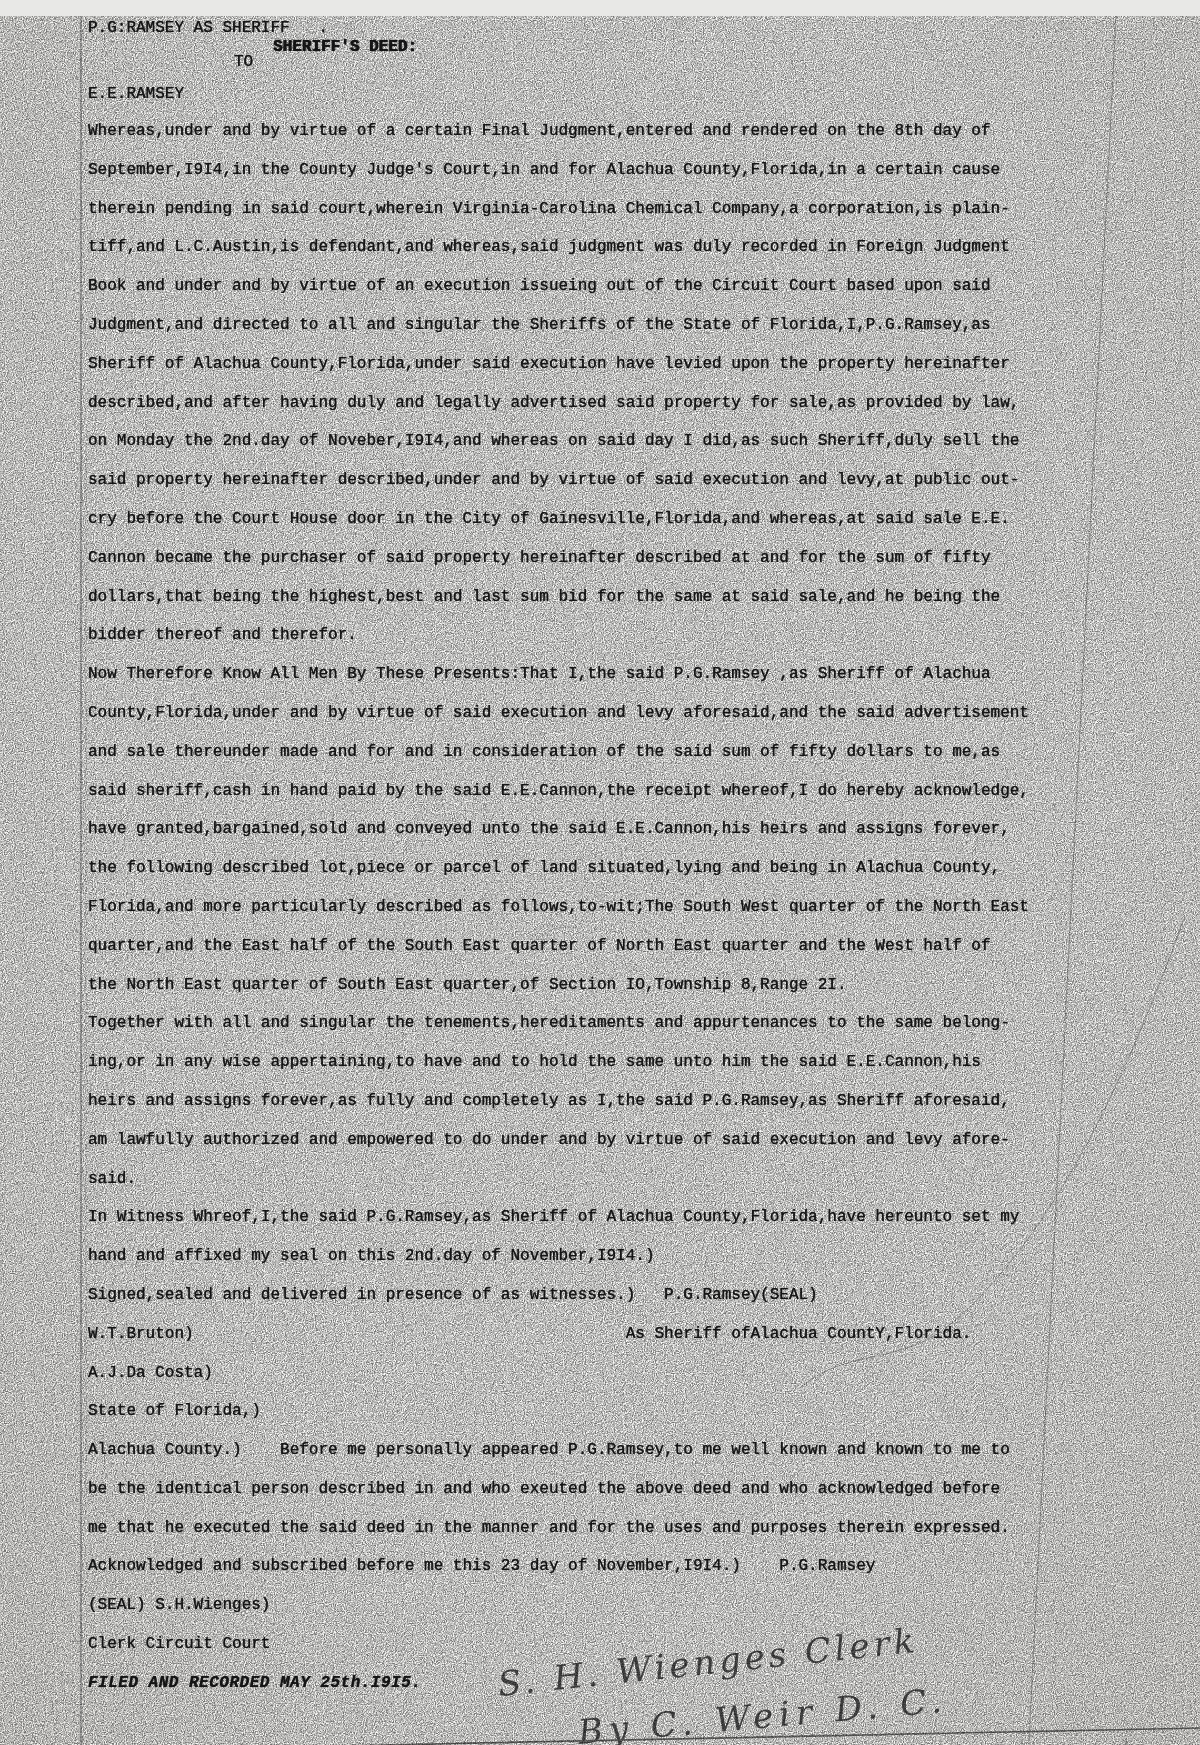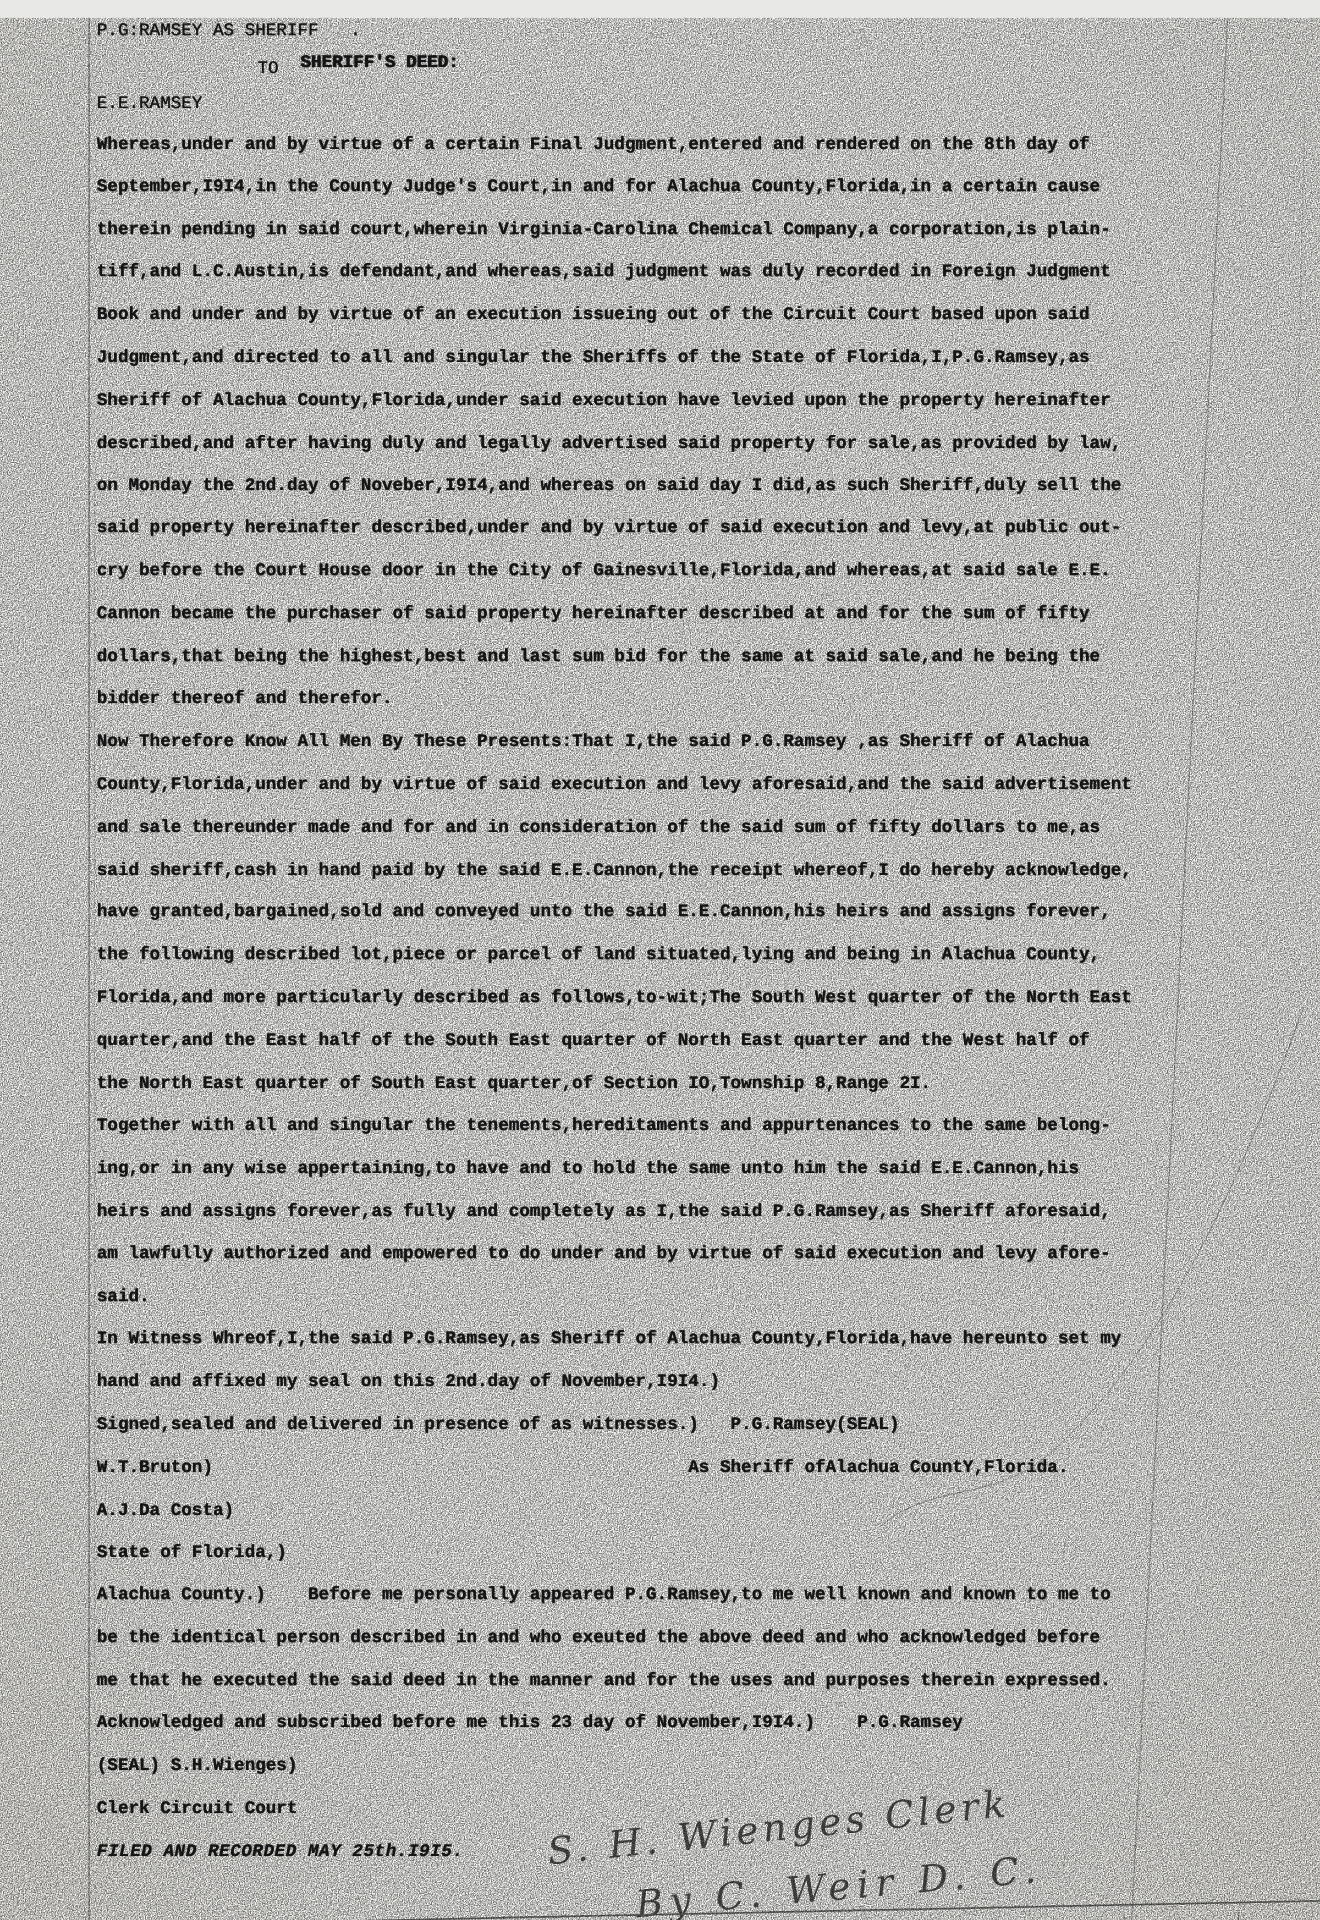--- a/index.html
+++ b/index.html
@@ -14,21 +14,21 @@
     font-family:"Liberation Mono","DejaVu Sans Mono",monospace;
     color:#1d1d1d;
   }
   .tw {
     font-size:16px;
     white-space:pre;
     text-shadow:0 0 0.8px rgba(25,25,25,.9), 0.4px 0.4px 0 rgba(25,25,25,.25);
   }
   .hline { position:absolute; height:38.8px; line-height:38.8px; }
   .body-lines { position:absolute; left:88px; top:96px; z-index:2; }
-  .doc-line { height:38.8px; line-height:38.8px; white-space:pre;font-weight:bold; }
+  .doc-line { height:38.8px; line-height:38.8px; white-space:pre; }
   .doc-line.bold { font-weight:bold; letter-spacing:.5px;font-style:italic; }
   .title-bold { font-weight:bold; text-shadow:0 0 1.2px rgba(15,15,15,1), 0.6px 0 0 rgba(15,15,15,.8); }
   .handwriting {
     position:absolute;
     font-family:"DejaVu Serif","Liberation Serif",serif;
     font-style:italic;
     color:#2e2e2e;
     opacity:.82;
     z-index:3;
     white-space:pre;
@@ -40,21 +40,21 @@
 </style>
 </head>
 <body>
 
 <div class="page">
 
   <div class="tw hline" style="left:88px; top:-7px;">P.G:RAMSEY AS SHERIFF   .</div>
 
   <div class="tw hline" style="left:234px; top:27px;">TO</div>
 
-  <div class="tw hline title-bold" style="left:273px; top:22px;">SHERIFF'S DEED:</div>
+  <div class="tw hline title-bold" style="left:273px; top:12px;">SHERIFF'S DEED:</div>
 
   <div class="tw hline" style="left:88px; top:59px;">E.E.RAMSEY</div>
 
   <div class="tw body-lines"><div class="doc-line">Whereas,under and by virtue of a certain Final Judgment,entered and rendered on the 8th day of</div><div class="doc-line">September,I9I4,in the County Judge's Court,in and for Alachua County,Florida,in a certain cause</div><div class="doc-line">therein pending in said court,wherein Virginia-Carolina Chemical Company,a corporation,is plain-</div><div class="doc-line">tiff,and L.C.Austin,is defendant,and whereas,said judgment was duly recorded in Foreign Judgment</div><div class="doc-line">Book and under and by virtue of an execution issueing out of the Circuit Court based upon said</div><div class="doc-line">Judgment,and directed to all and singular the Sheriffs of the State of Florida,I,P.G.Ramsey,as</div><div class="doc-line">Sheriff of Alachua County,Florida,under said execution have levied upon the property hereinafter</div><div class="doc-line">described,and after having duly and legally advertised said property for sale,as provided by law,</div><div class="doc-line">on Monday the 2nd.day of Noveber,I9I4,and whereas on said day I did,as such Sheriff,duly sell the</div><div class="doc-line">said property hereinafter described,under and by virtue of said execution and levy,at public out-</div><div class="doc-line">cry before the Court House door in the City of Gainesville,Florida,and whereas,at said sale E.E.</div><div class="doc-line">Cannon became the purchaser of said property hereinafter described at and for the sum of fifty</div><div class="doc-line">dollars,that being the highest,best and last sum bid for the same at said sale,and he being the</div><div class="doc-line">bidder thereof and therefor.</div><div class="doc-line">Now Therefore Know All Men By These Presents:That I,the said P.G.Ramsey ,as Sheriff of Alachua</div><div class="doc-line">County,Florida,under and by virtue of said execution and levy aforesaid,and the said advertisement</div><div class="doc-line">and sale thereunder made and for and in consideration of the said sum of fifty dollars to me,as</div><div class="doc-line">said sheriff,cash in hand paid by the said E.E.Cannon,the receipt whereof,I do hereby acknowledge,</div><div class="doc-line">have granted,bargained,sold and conveyed unto the said E.E.Cannon,his heirs and assigns forever,</div><div class="doc-line">the following described lot,piece or parcel of land situated,lying and being in Alachua County,</div><div class="doc-line">Florida,and more particularly described as follows,to-wit;The South West quarter of the North East</div><div class="doc-line">quarter,and the East half of the South East quarter of North East quarter and the West half of</div><div class="doc-line">the North East quarter of South East quarter,of Section IO,Township 8,Range 2I.</div><div class="doc-line">Together with all and singular the tenements,hereditaments and appurtenances to the same belong-</div><div class="doc-line">ing,or in any wise appertaining,to have and to hold the same unto him the said E.E.Cannon,his</div><div class="doc-line">heirs and assigns forever,as fully and completely as I,the said P.G.Ramsey,as Sheriff aforesaid,</div><div class="doc-line">am lawfully authorized and empowered to do under and by virtue of said execution and levy afore-</div><div class="doc-line">said.</div><div class="doc-line">In Witness Whreof,I,the said P.G.Ramsey,as Sheriff of Alachua County,Florida,have hereunto set my</div><div class="doc-line">hand and affixed my seal on this 2nd.day of November,I9I4.)</div><div class="doc-line">Signed,sealed and delivered in presence of as witnesses.)   P.G.Ramsey(SEAL)</div><div class="doc-line">W.T.Bruton)                                             As Sheriff ofAlachua CountY,Florida.</div><div class="doc-line">A.J.Da Costa)</div><div class="doc-line">State of Florida,)</div><div class="doc-line">Alachua County.)    Before me personally appeared P.G.Ramsey,to me well known and known to me to</div><div class="doc-line">be the identical person described in and who exeuted the above deed and who acknowledged before</div><div class="doc-line">me that he executed the said deed in the manner and for the uses and purposes therein expressed.</div><div class="doc-line">Acknowledged and subscribed before me this 23 day of November,I9I4.)    P.G.Ramsey</div><div class="doc-line">(SEAL) S.H.Wienges)</div><div class="doc-line">Clerk Circuit Court</div><div class="doc-line bold">FILED AND RECORDED MAY 25th.I9I5.</div></div>
 
   <div class="handwriting hw1">S. H. Wienges Clerk</div>
   <div class="handwriting hw2">By C. Weir D. C.</div>
 
   <svg class="artifacts" width="1200" height="1745" viewBox="0 0 1200 1745">
 

